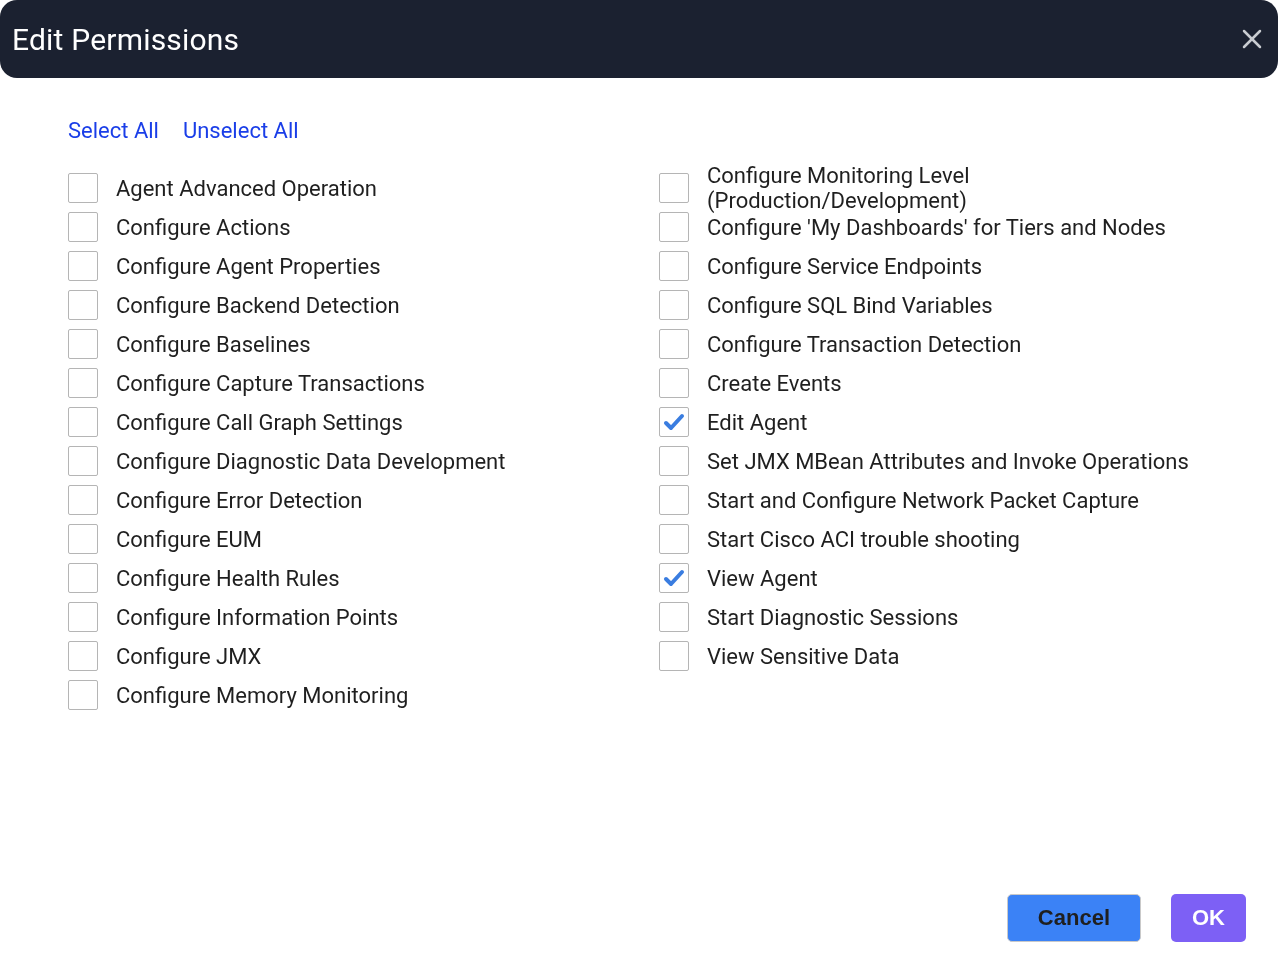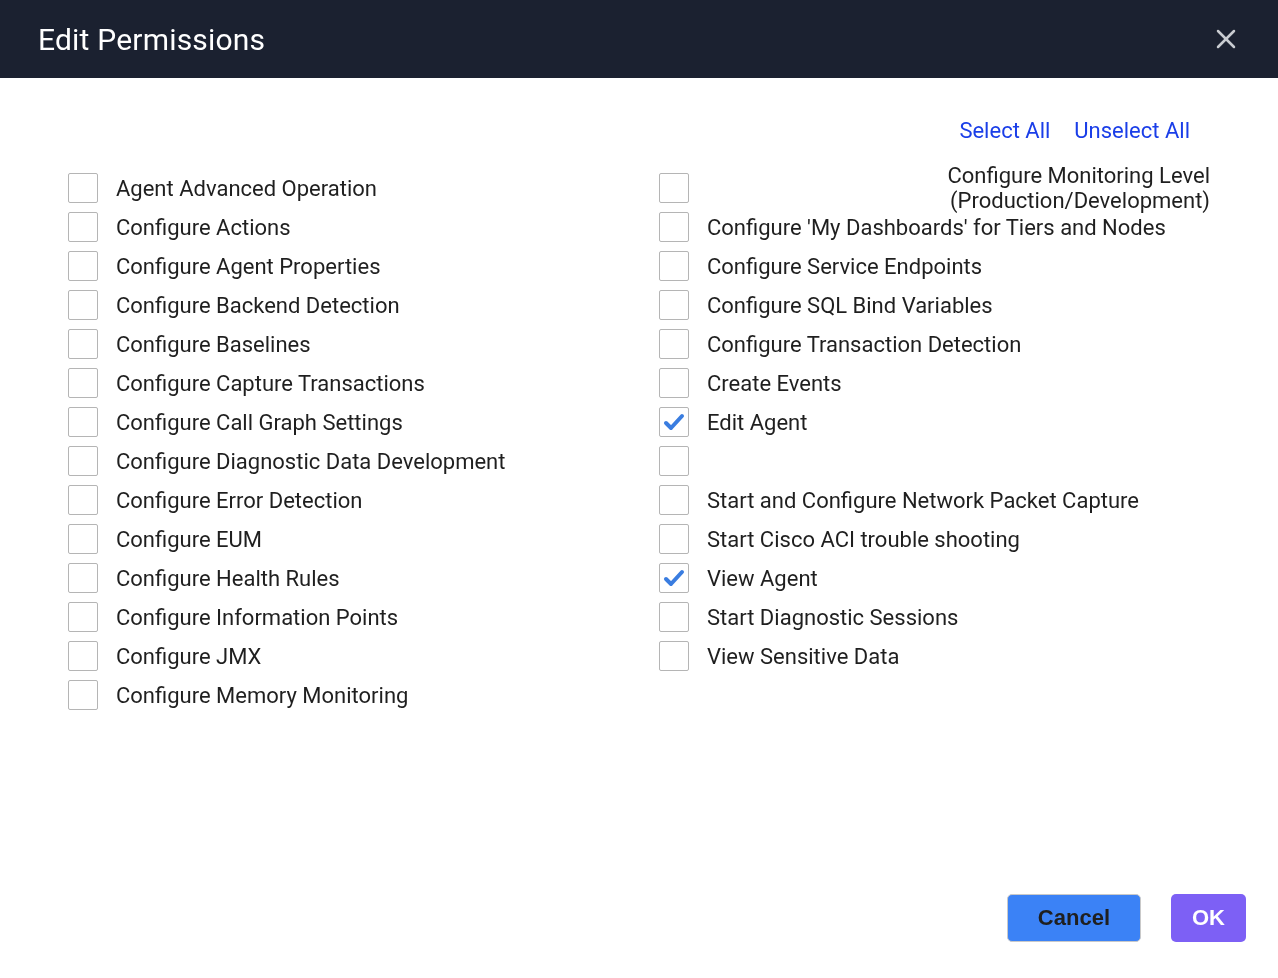--- a/index.html
+++ b/index.html
@@ -14,42 +14,42 @@
     height: 100%;
     display: flex;
     flex-direction: column;
   }
   .dialog-header {
     background: #1b2130;
     color: #fff;
     display: flex;
     align-items: center;
     justify-content: space-between;
-    padding: 18px 38px;
+    padding: 18px 12px;
     height: 78px;
+    border-radius: 17px;
   }
   .dialog-title {
     font-size: 30px;
     font-weight: 400;
     letter-spacing: 0.2px;
   }
   .close-btn {
     width: 28px;
     height: 28px;
     cursor: pointer;
     display:flex;
     align-items:center;
     justify-content:center;
   }
   .close-btn svg { stroke:#c9ccd1; }
   .dialog-body {
     flex: 1;
     padding: 40px 68px 30px 68px;
     overflow: auto;
-    text-align: right;
   }
   .select-links {
     margin-bottom: 28px;
   }
   .select-links a {
     color: #1a3ee8;
     text-decoration: none;
     font-size: 22px;
     margin-right: 20px;
     cursor: pointer;
@@ -222,20 +222,21 @@
           <div class="perm-row">
             <div class="cb checked">
               <svg width="24" height="24" viewBox="0 0 24 24" fill="none" stroke-width="4" stroke-linecap="round" stroke-linejoin="round">
                 <polyline points="4 13 9 18 20 6"></polyline>
               </svg>
             </div>
             <span class="perm-label">Edit Agent</span>
           </div>
           <div class="perm-row">
             <div class="cb"></div>
+            <span class="perm-label">Set JMX MBean Attributes and Invoke Operations</span>
           </div>
           <div class="perm-row">
             <div class="cb"></div>
             <span class="perm-label">Start and Configure Network Packet Capture</span>
           </div>
           <div class="perm-row">
             <div class="cb"></div>
             <span class="perm-label">Start Cisco ACI trouble shooting</span>
           </div>
           <div class="perm-row">

